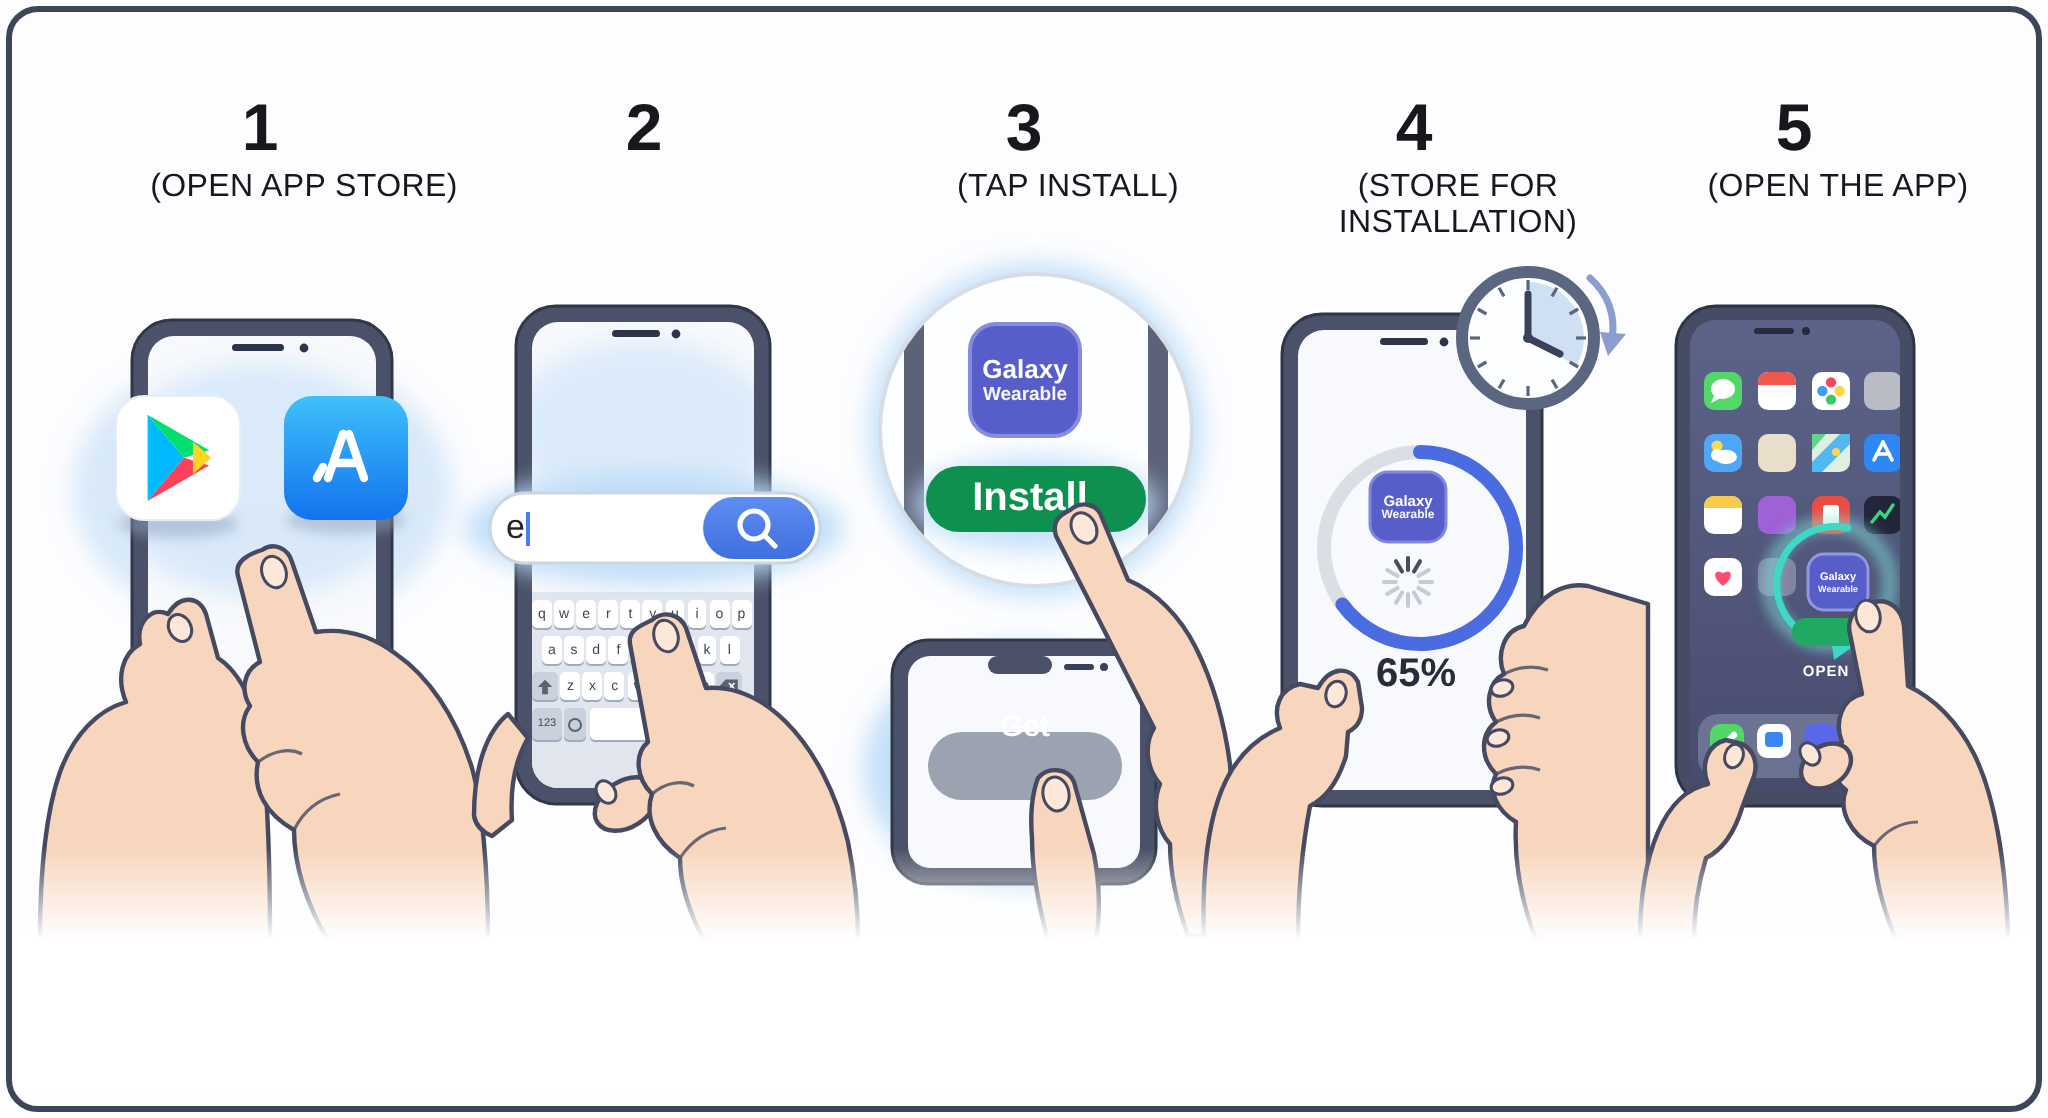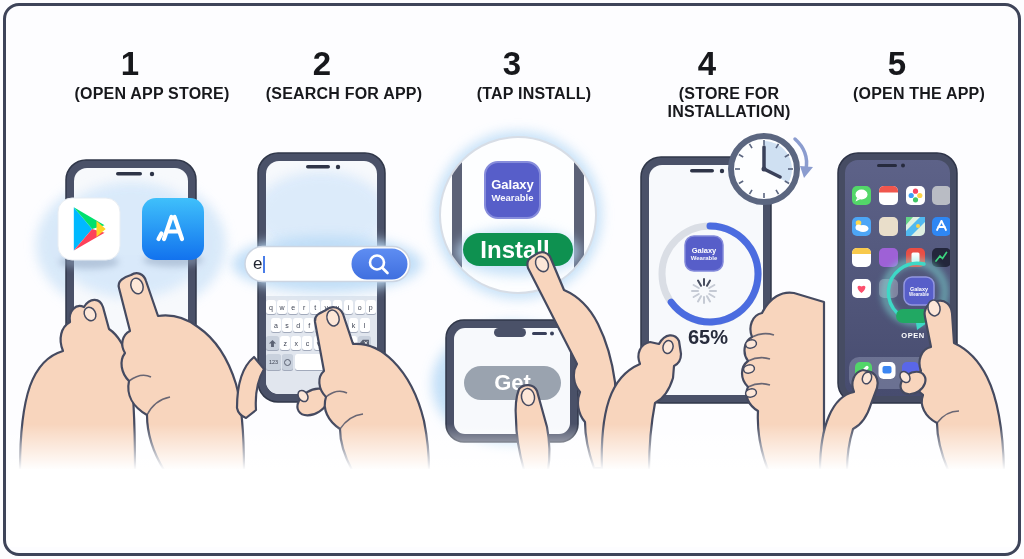--- a/index.html
+++ b/index.html
@@ -4,21 +4,21 @@
 <style>
   html,body{margin:0;padding:0;background:#e8eaef;}
   .canvas{position:relative;width:1024px;height:559px;background:#fdfdff;overflow:hidden;
           font-family:"Liberation Sans",sans-serif;}
   .frame{position:absolute;inset:3px;border:3px solid #3e4459;border-radius:16px;pointer-events:none;z-index:50;}
   svg.layer{position:absolute;left:0;top:0;z-index:1;}
   svg.hands{z-index:30;}
   .overlay{position:absolute;z-index:20;}
   .step-header{position:absolute;top:46px;width:260px;transform:translateX(-50%);text-align:center;z-index:10;}
   .step-number{font-size:33px;font-weight:700;color:#17181c;line-height:36px;}
-  .step-label{font-size:16px;font-weight:700;color:#17181c;letter-spacing:.2px;margin-top:3px;padding-left:44px;}
+  .step-label{font-size:16px;font-weight:400;color:#17181c;letter-spacing:.2px;margin-top:3px;padding-left:44px;}
   .btn-label{display:flex;align-items:center;justify-content:center;color:#fff;font-weight:600;}
   .app-badge{display:flex;flex-direction:column;align-items:center;justify-content:center;color:#fff;text-align:center;}
   .app-badge .t1{font-weight:700;text-align:right;}
   .app-badge .t2{font-weight:700;opacity:.95;}
   .pct{font-size:20px;font-weight:600;color:#272c3c;text-align:center;}
   .searchtext{display:flex;align-items:center;font-size:17px;color:#1f2330;}
   .caret{display:inline-block;width:2px;height:17px;background:#4a7de8;margin-left:1px;}
   .kb{position:absolute;left:266px;top:300px;width:112px;z-index:20;}
   .kb-row{position:absolute;left:0;display:flex;gap:1.3px;width:112px;}
   .key{background:#fff;border-radius:2.5px;height:14px;width:9.8px;flex:0 0 auto;
@@ -303,21 +303,20 @@
       </g>
     </g>
   </svg>
 
   <div class="overlay step-header" style="left:130px">
     <div class="step-number">1</div>
     <div class="step-label">(OPEN APP STORE)</div>
   </div>
   <div class="overlay step-header" style="left:322px">
     <div class="step-number">2</div>
-    <div class="step-label">(SEARCH FOR APP)</div>
   </div>
   <div class="overlay step-header" style="left:512px">
     <div class="step-number">3</div>
     <div class="step-label">(TAP INSTALL)</div>
   </div>
   <div class="overlay step-header" style="left:707px">
     <div class="step-number">4</div>
     <div class="step-label">(STORE FOR INSTALLATION)</div>
   </div>
   <div class="overlay step-header" style="left:897px">
@@ -383,22 +382,22 @@
         </span>
       <span class="key space" style="height:16px"></span>
       <span class="key return" style="height:16px"></span>
     </div>
   </div>
 
   <div class="overlay app-badge" style="left:485px;top:162px;width:55px;height:56px">
     <span class="t1" style="font-size:13px">Galaxy</span>
     <span class="t2" style="font-size:9.5px">Wearable</span>
   </div>
-  <div class="overlay btn-label" style="left:463px;top:233px;width:104px;height:33px;font-size:24px">Install</div>
-  <div class="overlay btn-label" style="left:464px;top:366px;width:97px;height:34px;font-size:22px">Get</div>
+  <div class="overlay btn-label" style="left:463px;top:233px;width:104px;height:33px;font-size:20px">Install</div>
+  <div class="overlay btn-label" style="left:464px;top:346px;width:97px;height:34px;font-size:15px">Get</div>
 
   <div class="overlay app-badge" style="left:685px;top:236px;width:38px;height:35px">
     <span class="t1" style="font-size:7.5px">Galaxy</span>
     <span class="t2" style="font-size:6px">Wearable</span>
   </div>
   <div class="overlay pct" style="left:679px;top:326px;width:58px">65%</div>
 
   <div class="overlay app-badge" style="left:904px;top:277px;width:30px;height:28px">
     <span class="t1" style="font-size:5.5px">Galaxy</span>
     <span class="t2" style="font-size:4.5px">Wearable</span>

